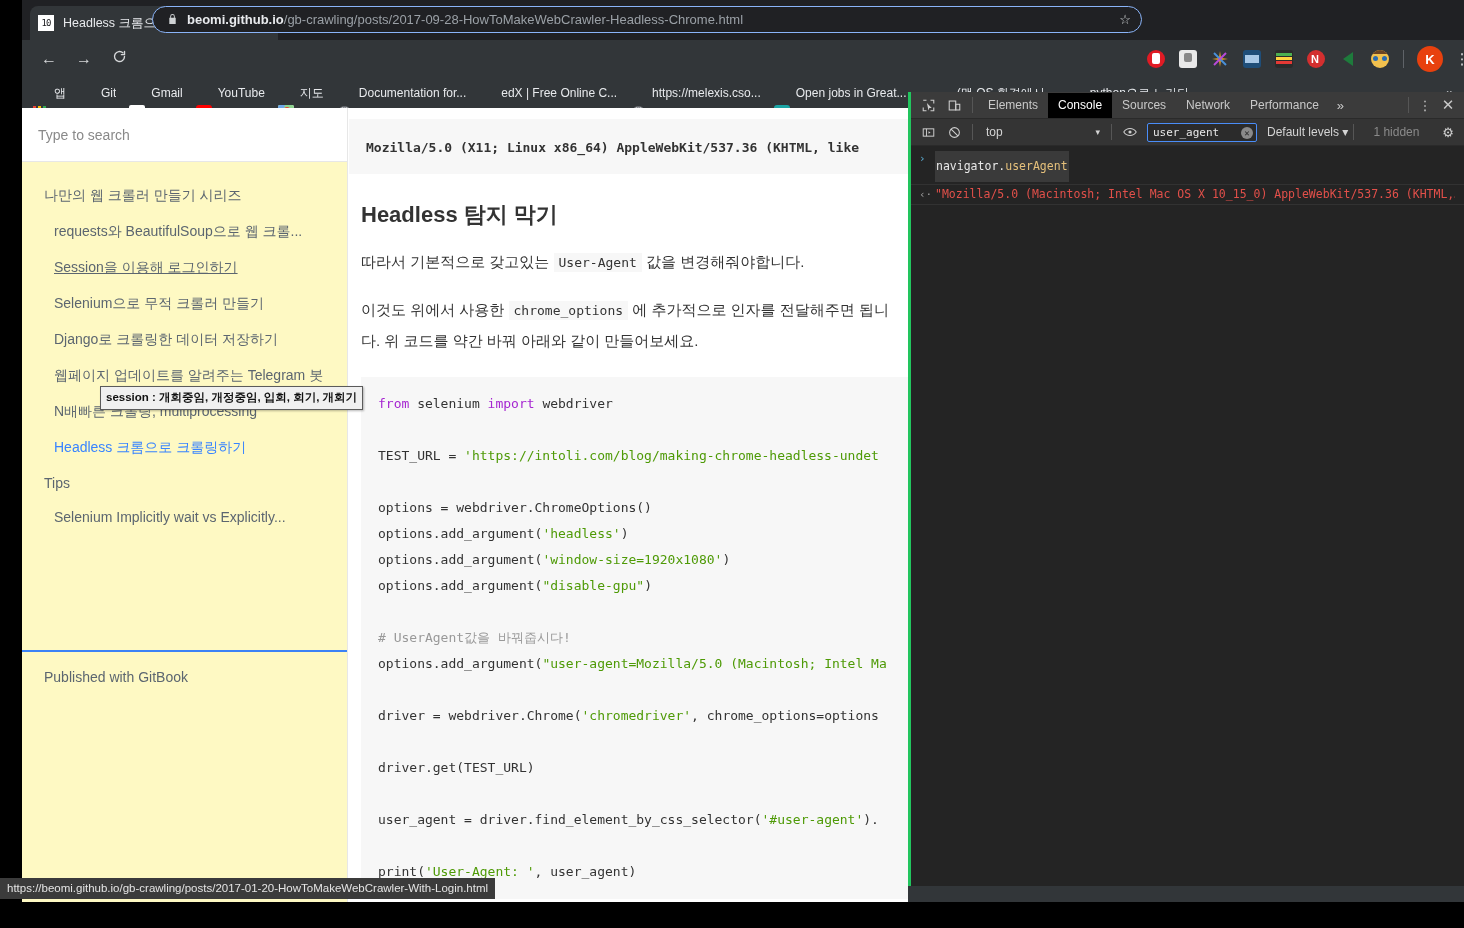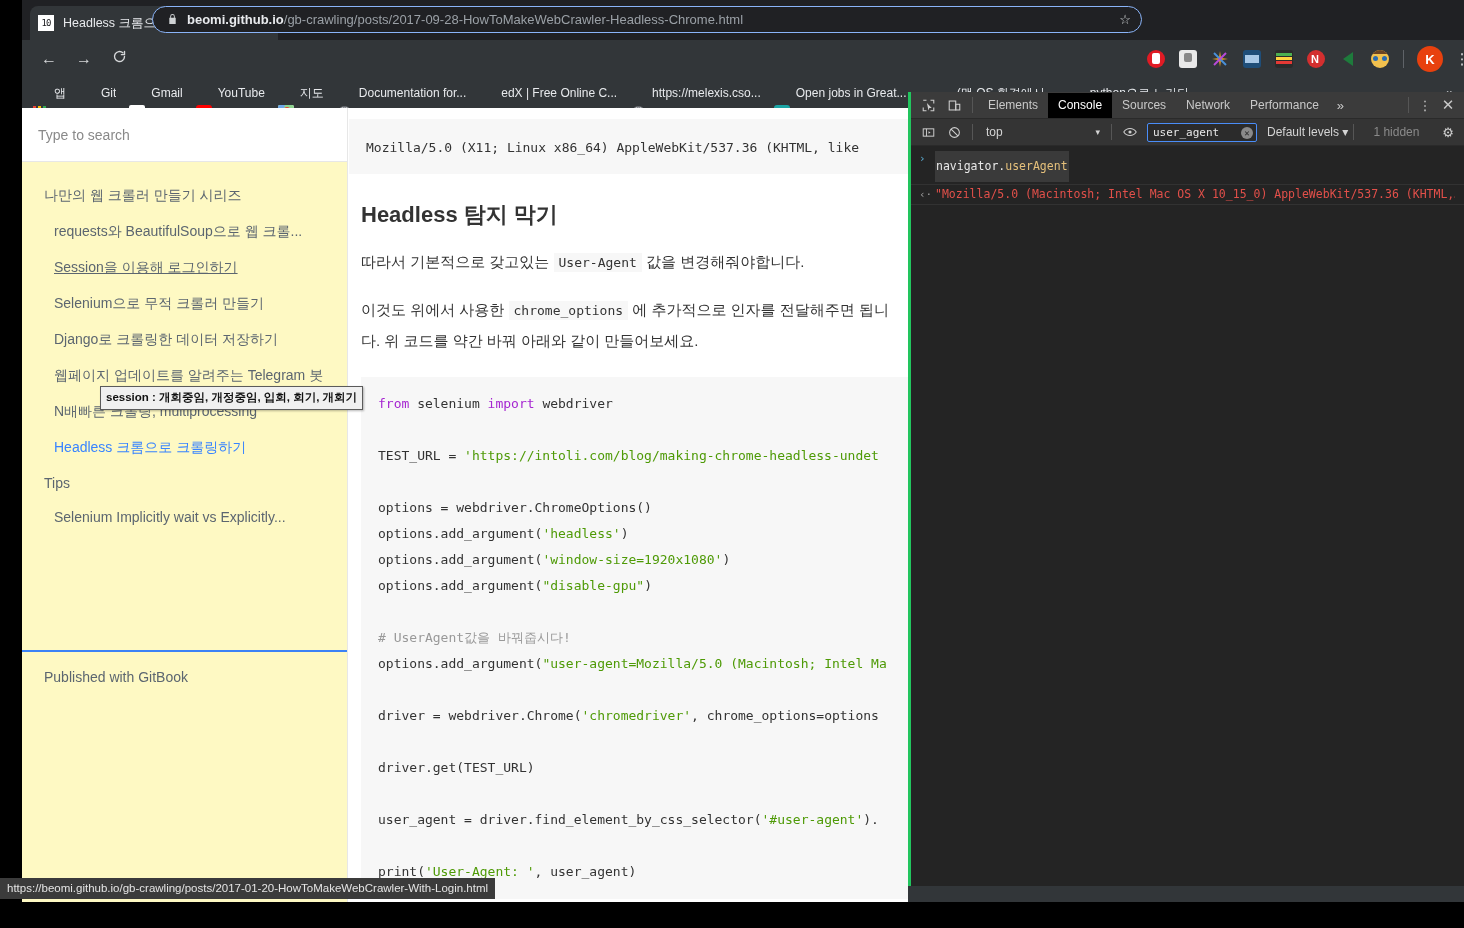--- a/index.html
+++ b/index.html
@@ -214,21 +214,21 @@
   }
   .pre-block {
     background: #f7f7f7;
     font-family: "DejaVu Sans Mono", monospace;
     font-size: 13px; line-height: 26px;
     color: #333;
     padding: 14px 0 14px 17px;
     white-space: pre;
     overflow: hidden;
   }
-  #top-pre { margin-top: 11px; height: 55px; padding-top: 16px; }
+  #top-pre { margin-top: 11px; height: 55px; padding-top: 16px; font-weight: bold; }
   h2.sec-title {
     font-size: 22px; font-weight: bold; color: #333;
     margin: 26px 0 0 12px;
   }
   p.para {
     font-size: 15px; color: #333; line-height: 30px;
     margin: 17px 12px 0 12px;
   }
   code.inline {
     font-family: "DejaVu Sans Mono", monospace;

